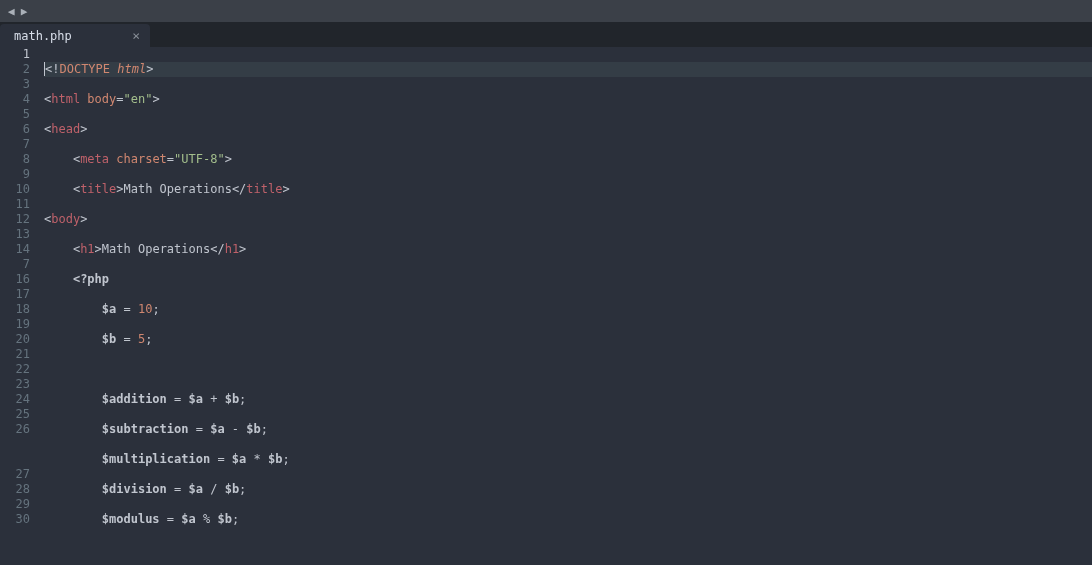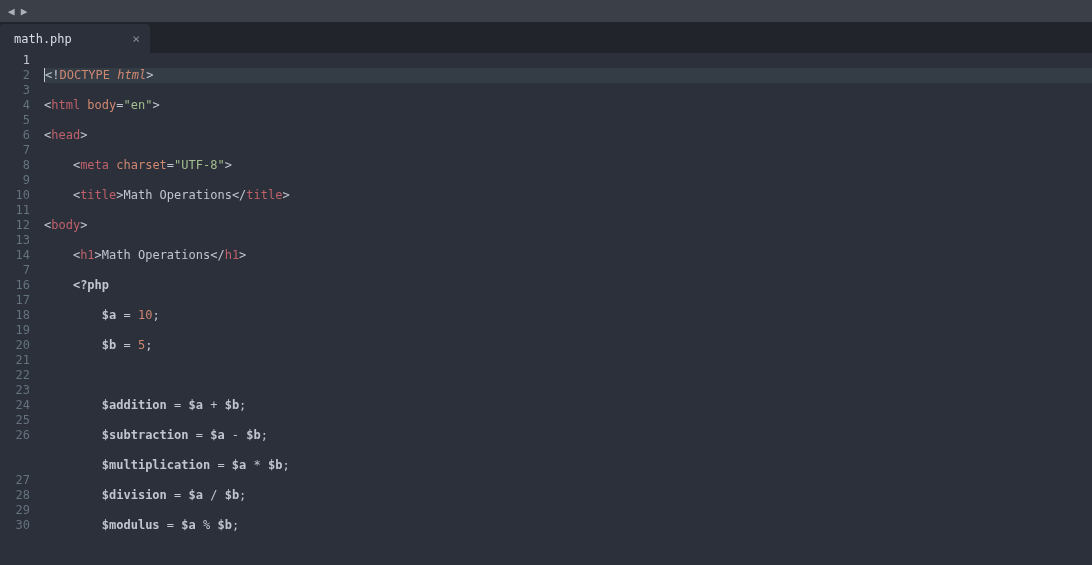--- a/index.html
+++ b/index.html
@@ -20,21 +20,21 @@
     padding: 0 8px;
   }
   .nav-arrows {
     display: flex;
     gap: 6px;
     color: #aab0b8;
     font-size: 11px;
   }
   .nav-arrow { cursor: pointer; }
   .tabbar {
-    height: 31px;
+    height: 25px;
     background: #21252b;
     display: flex;
     align-items: stretch;
   }
   .tab {
     display: flex;
     align-items: center;
     gap: 10px;
     padding: 0 10px 0 14px;
     background: #2b303b;

